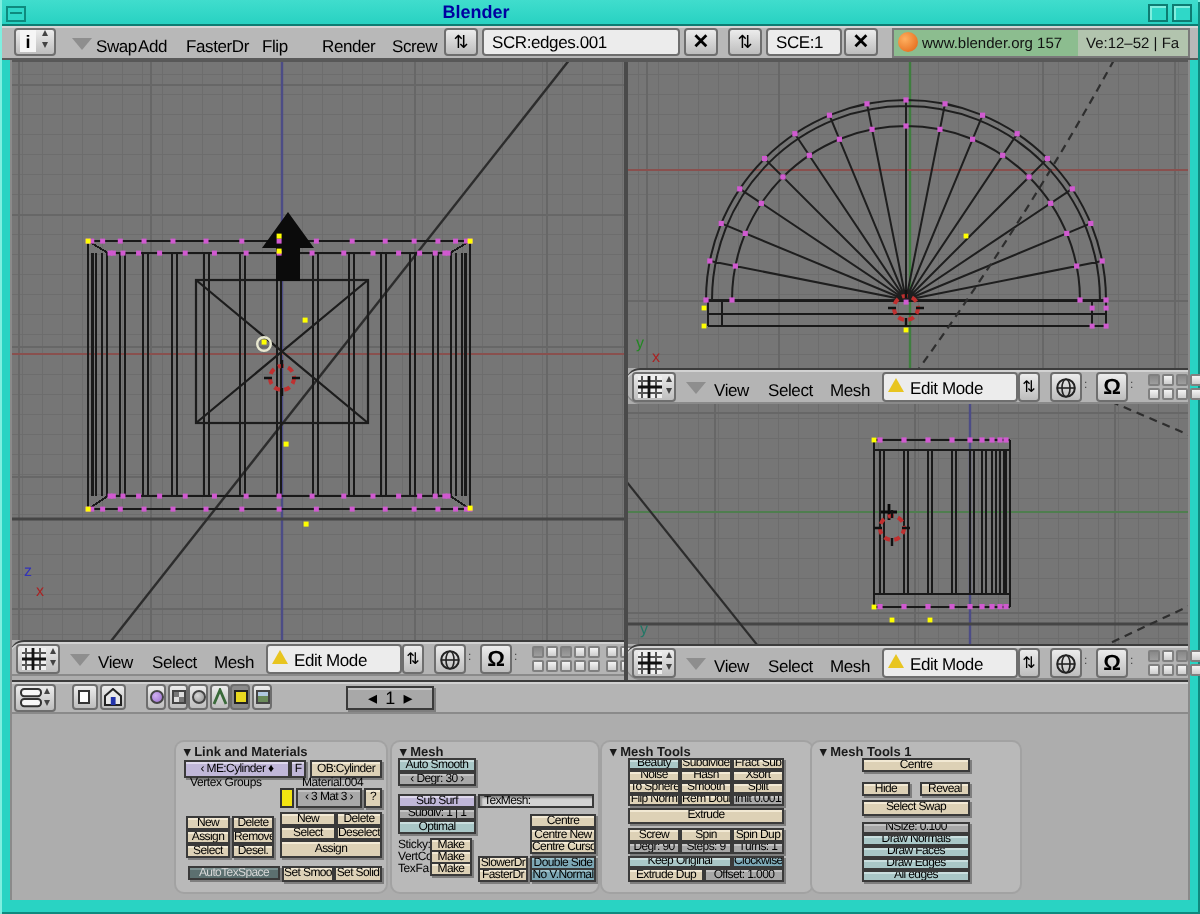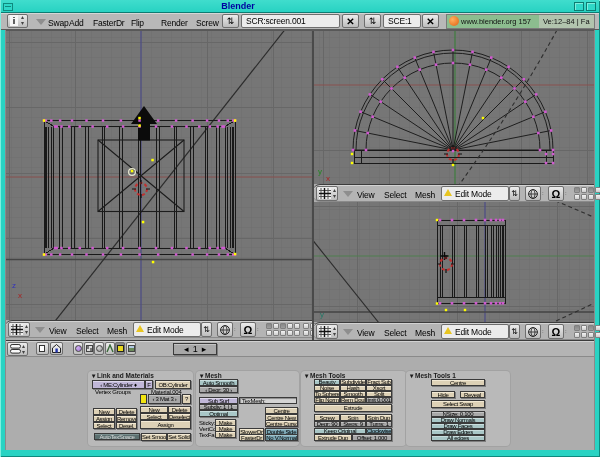--- a/index.html
+++ b/index.html
@@ -44,30 +44,30 @@
   <div class="abs" style="left:5px;top:1px;width:8px;height:11px;background:#f6f6f6;font-size:9px;font-weight:bold;text-align:center;line-height:12px;">i</div>
   <div class="hsp" style="left:16px;top:0px;line-height:6px;">▴<br>▾</div>
   <div class="abs" style="left:31px;top:5px;width:0;height:0;border-left:5px solid transparent;border-right:5px solid transparent;border-top:6px solid #8e8e8e;"></div>
   <div class="m" style="left:43px;">Swap</div>
   <div class="m" style="left:64px;">Add</div>
   <div class="m" style="left:88px;">FasterDr</div>
   <div class="m" style="left:126px;">Flip</div>
   <div class="m" style="left:156px;">Render</div>
   <div class="m" style="left:191px;">Screw</div>
   <div class="icobtn" style="left:217px;top:0;width:17px;height:14px;text-align:center;font-size:9px;line-height:13px;">⇅</div>
-  <div class="ddfield" style="left:236px;top:0;width:99px;height:14px;line-height:13px;padding-left:4px;">SCR:screen.001</div>
+  <div class="ddfield" style="left:236px;top:0;width:99px;height:14px;line-height:13px;padding-left:4px;">SCR:edges.001</div>
   <div class="icobtn" style="left:337px;top:0;width:17px;height:14px;text-align:center;font-weight:bold;font-size:10px;line-height:13px;">✕</div>
   <div class="icobtn" style="left:359px;top:0;width:17px;height:14px;text-align:center;font-size:9px;line-height:13px;">⇅</div>
   <div class="ddfield" style="left:378px;top:0;width:38px;height:14px;line-height:13px;padding-left:4px;">SCE:1</div>
   <div class="icobtn" style="left:417px;top:0;width:17px;height:14px;text-align:center;font-weight:bold;font-size:10px;line-height:13px;">✕</div>
   <div class="abs" style="left:441px;top:0px;width:93px;height:15px;background:#8cbd8f;border:1px solid #7a7a7a;border-right:none;"></div>
   <div class="abs" style="left:534px;top:0px;width:56px;height:15px;background:#b2c4ae;border:1px solid #7a7a7a;border-left:none;"></div>
   <div class="abs" style="left:444px;top:2px;width:10px;height:10px;border-radius:50%;background:radial-gradient(circle at 35% 35%,#ffb060,#e06010);"></div>
   <div class="abs" style="left:456px;top:3px;font-size:7.5px;color:#111;white-space:nowrap;">www.blender.org 157</div>
-  <div class="abs" style="left:538px;top:3px;font-size:7.5px;color:#111;white-space:nowrap;">Ve:12–84 | Fa</div>
+  <div class="abs" style="left:538px;top:3px;font-size:7.5px;color:#111;white-space:nowrap;">Ve:12–52 | Fa</div>
 </div>
 
 <svg class="abs" width="308" height="290" viewBox="0 0 308 290" style="left:5px;top:30px;background:#767676;" xmlns="http://www.w3.org/2000/svg">
 <defs>
 <pattern id="g1" width="10" height="10" patternUnits="userSpaceOnUse" x="6" y="7">
 <path d="M10 0H0V10" fill="none" stroke="#6d6d6d" stroke-width="1"></path>
 </pattern>
 </defs>
 <rect width="308" height="290" fill="url(#g1)"></rect>
 <path d="M4.5 0 V290 M70.5 0 V290 M202.5 0 V290 M268.5 0 V290 M0 12.5 H308 M0 77.5 H308 M0 143.5 H308 M0 208.5 H308 M0 274.5 H308" stroke="#676767" stroke-width="1"></path>

